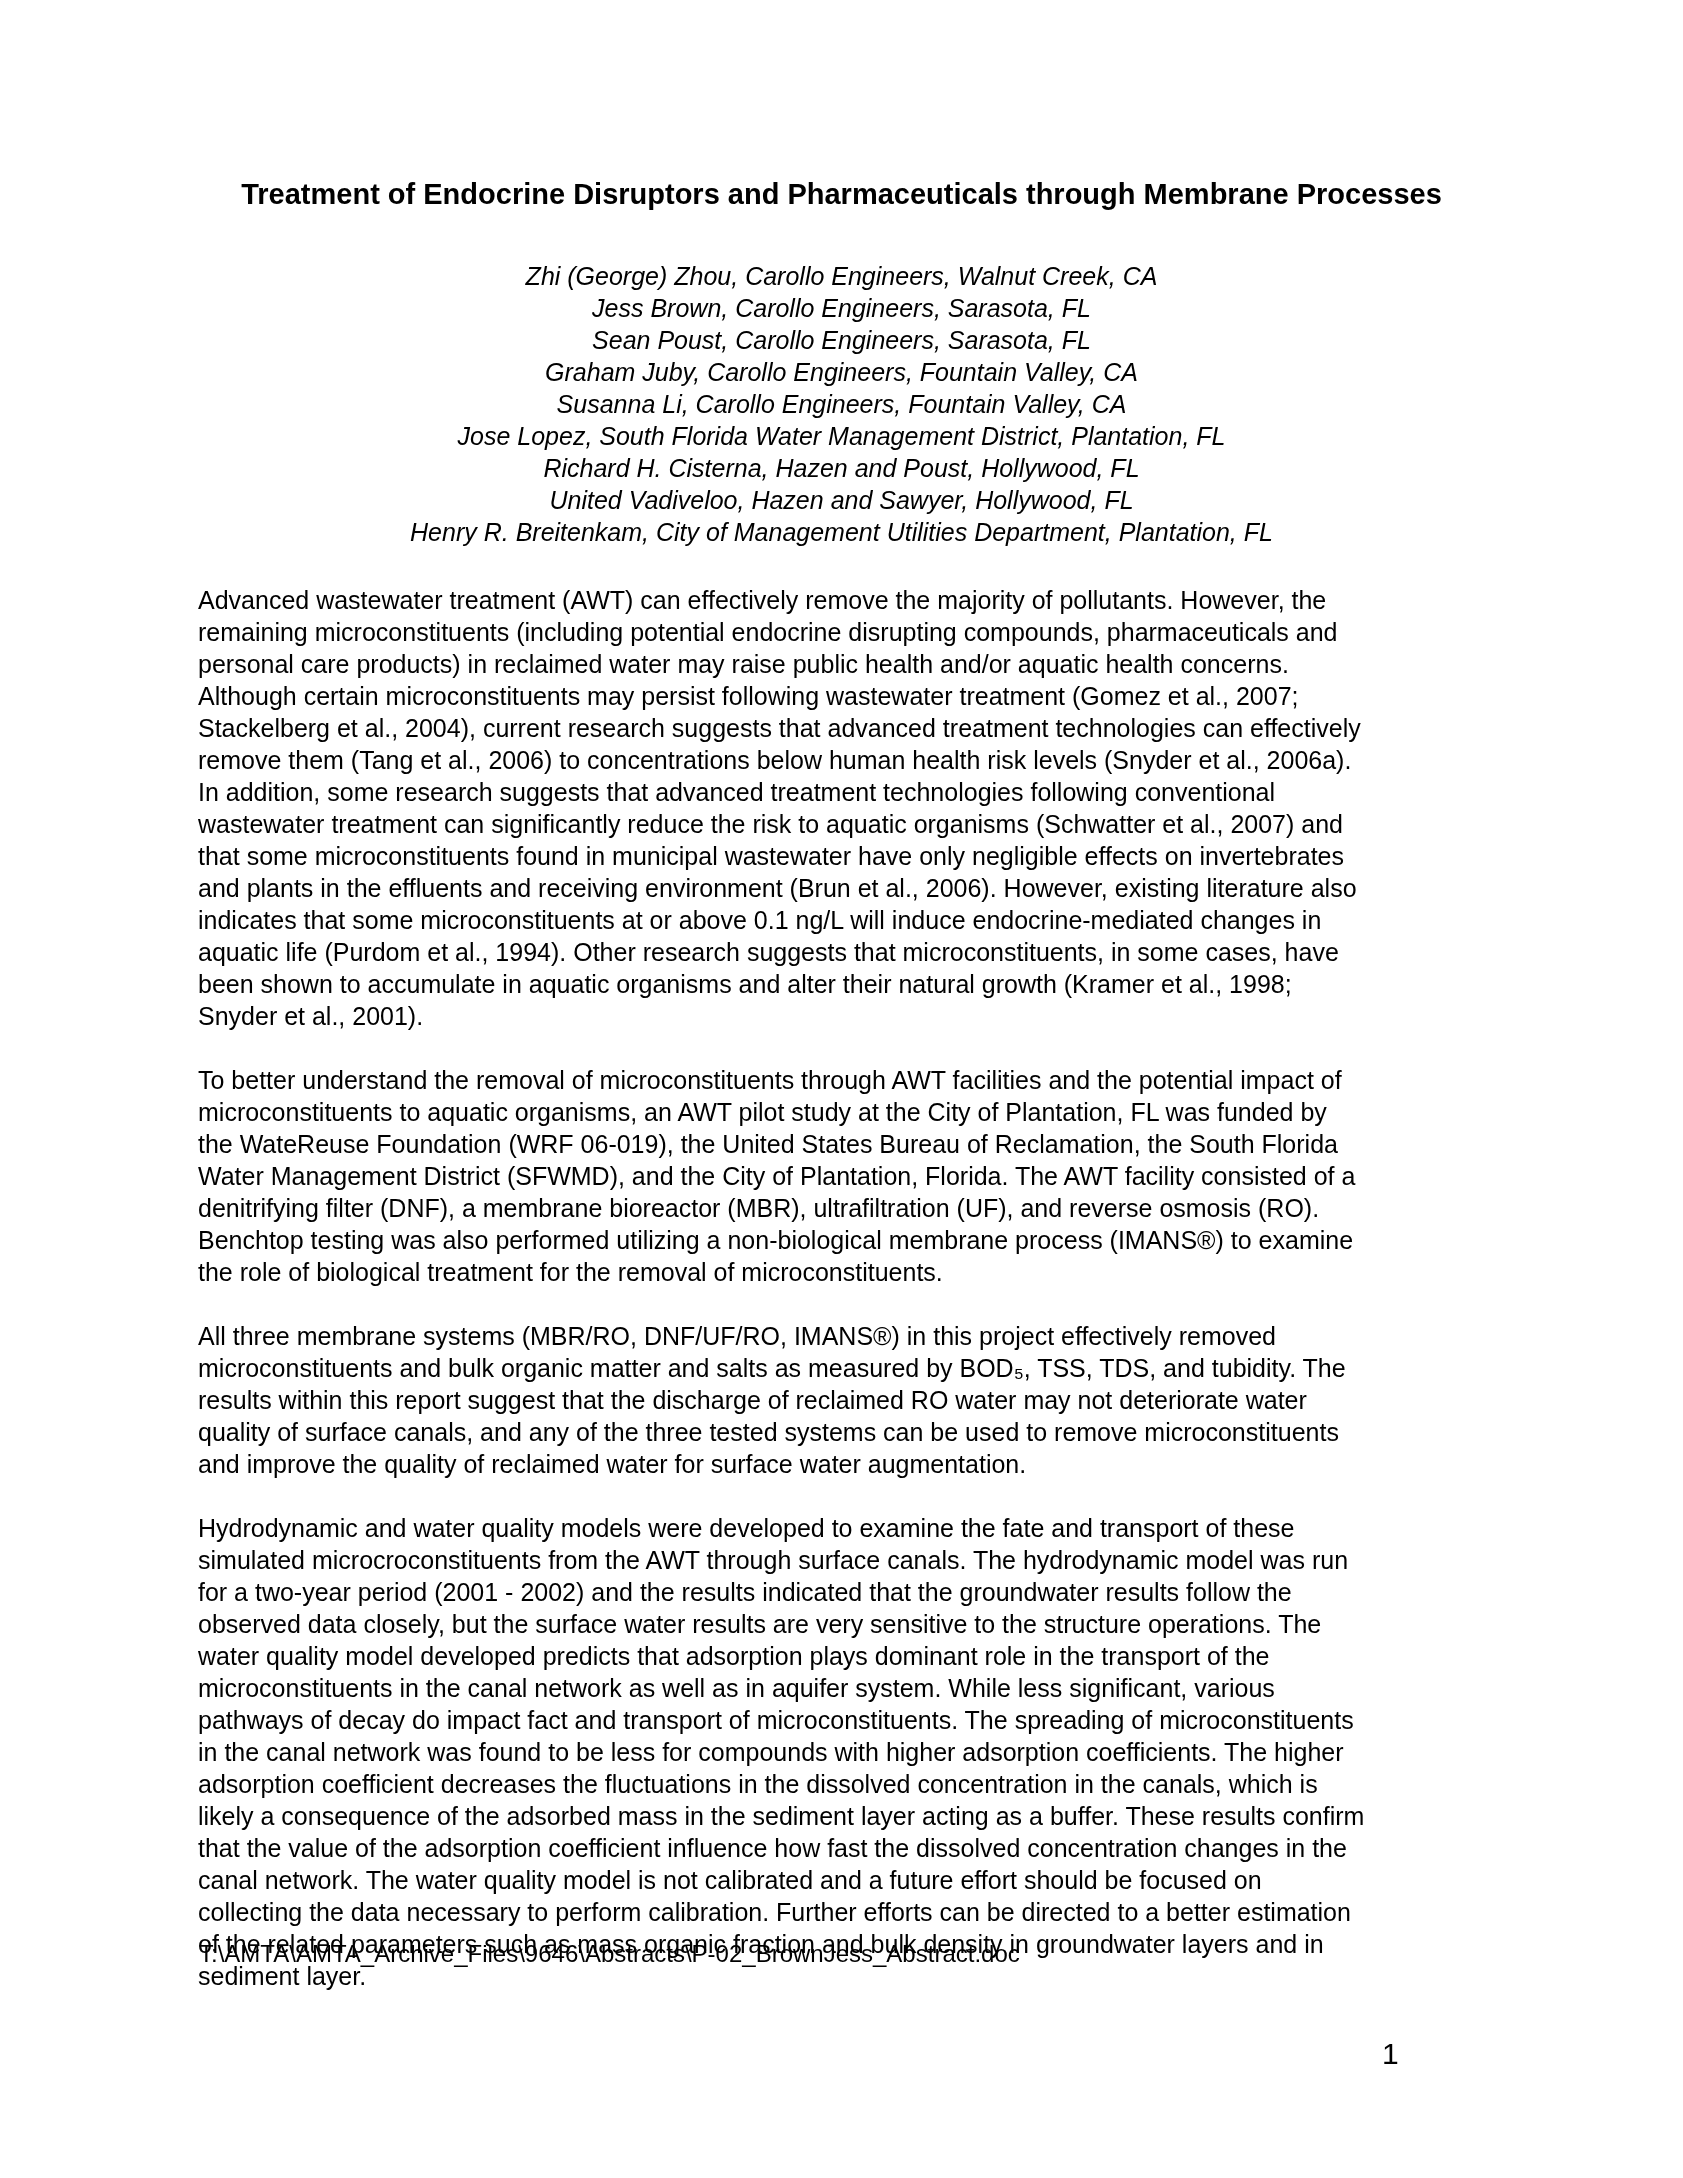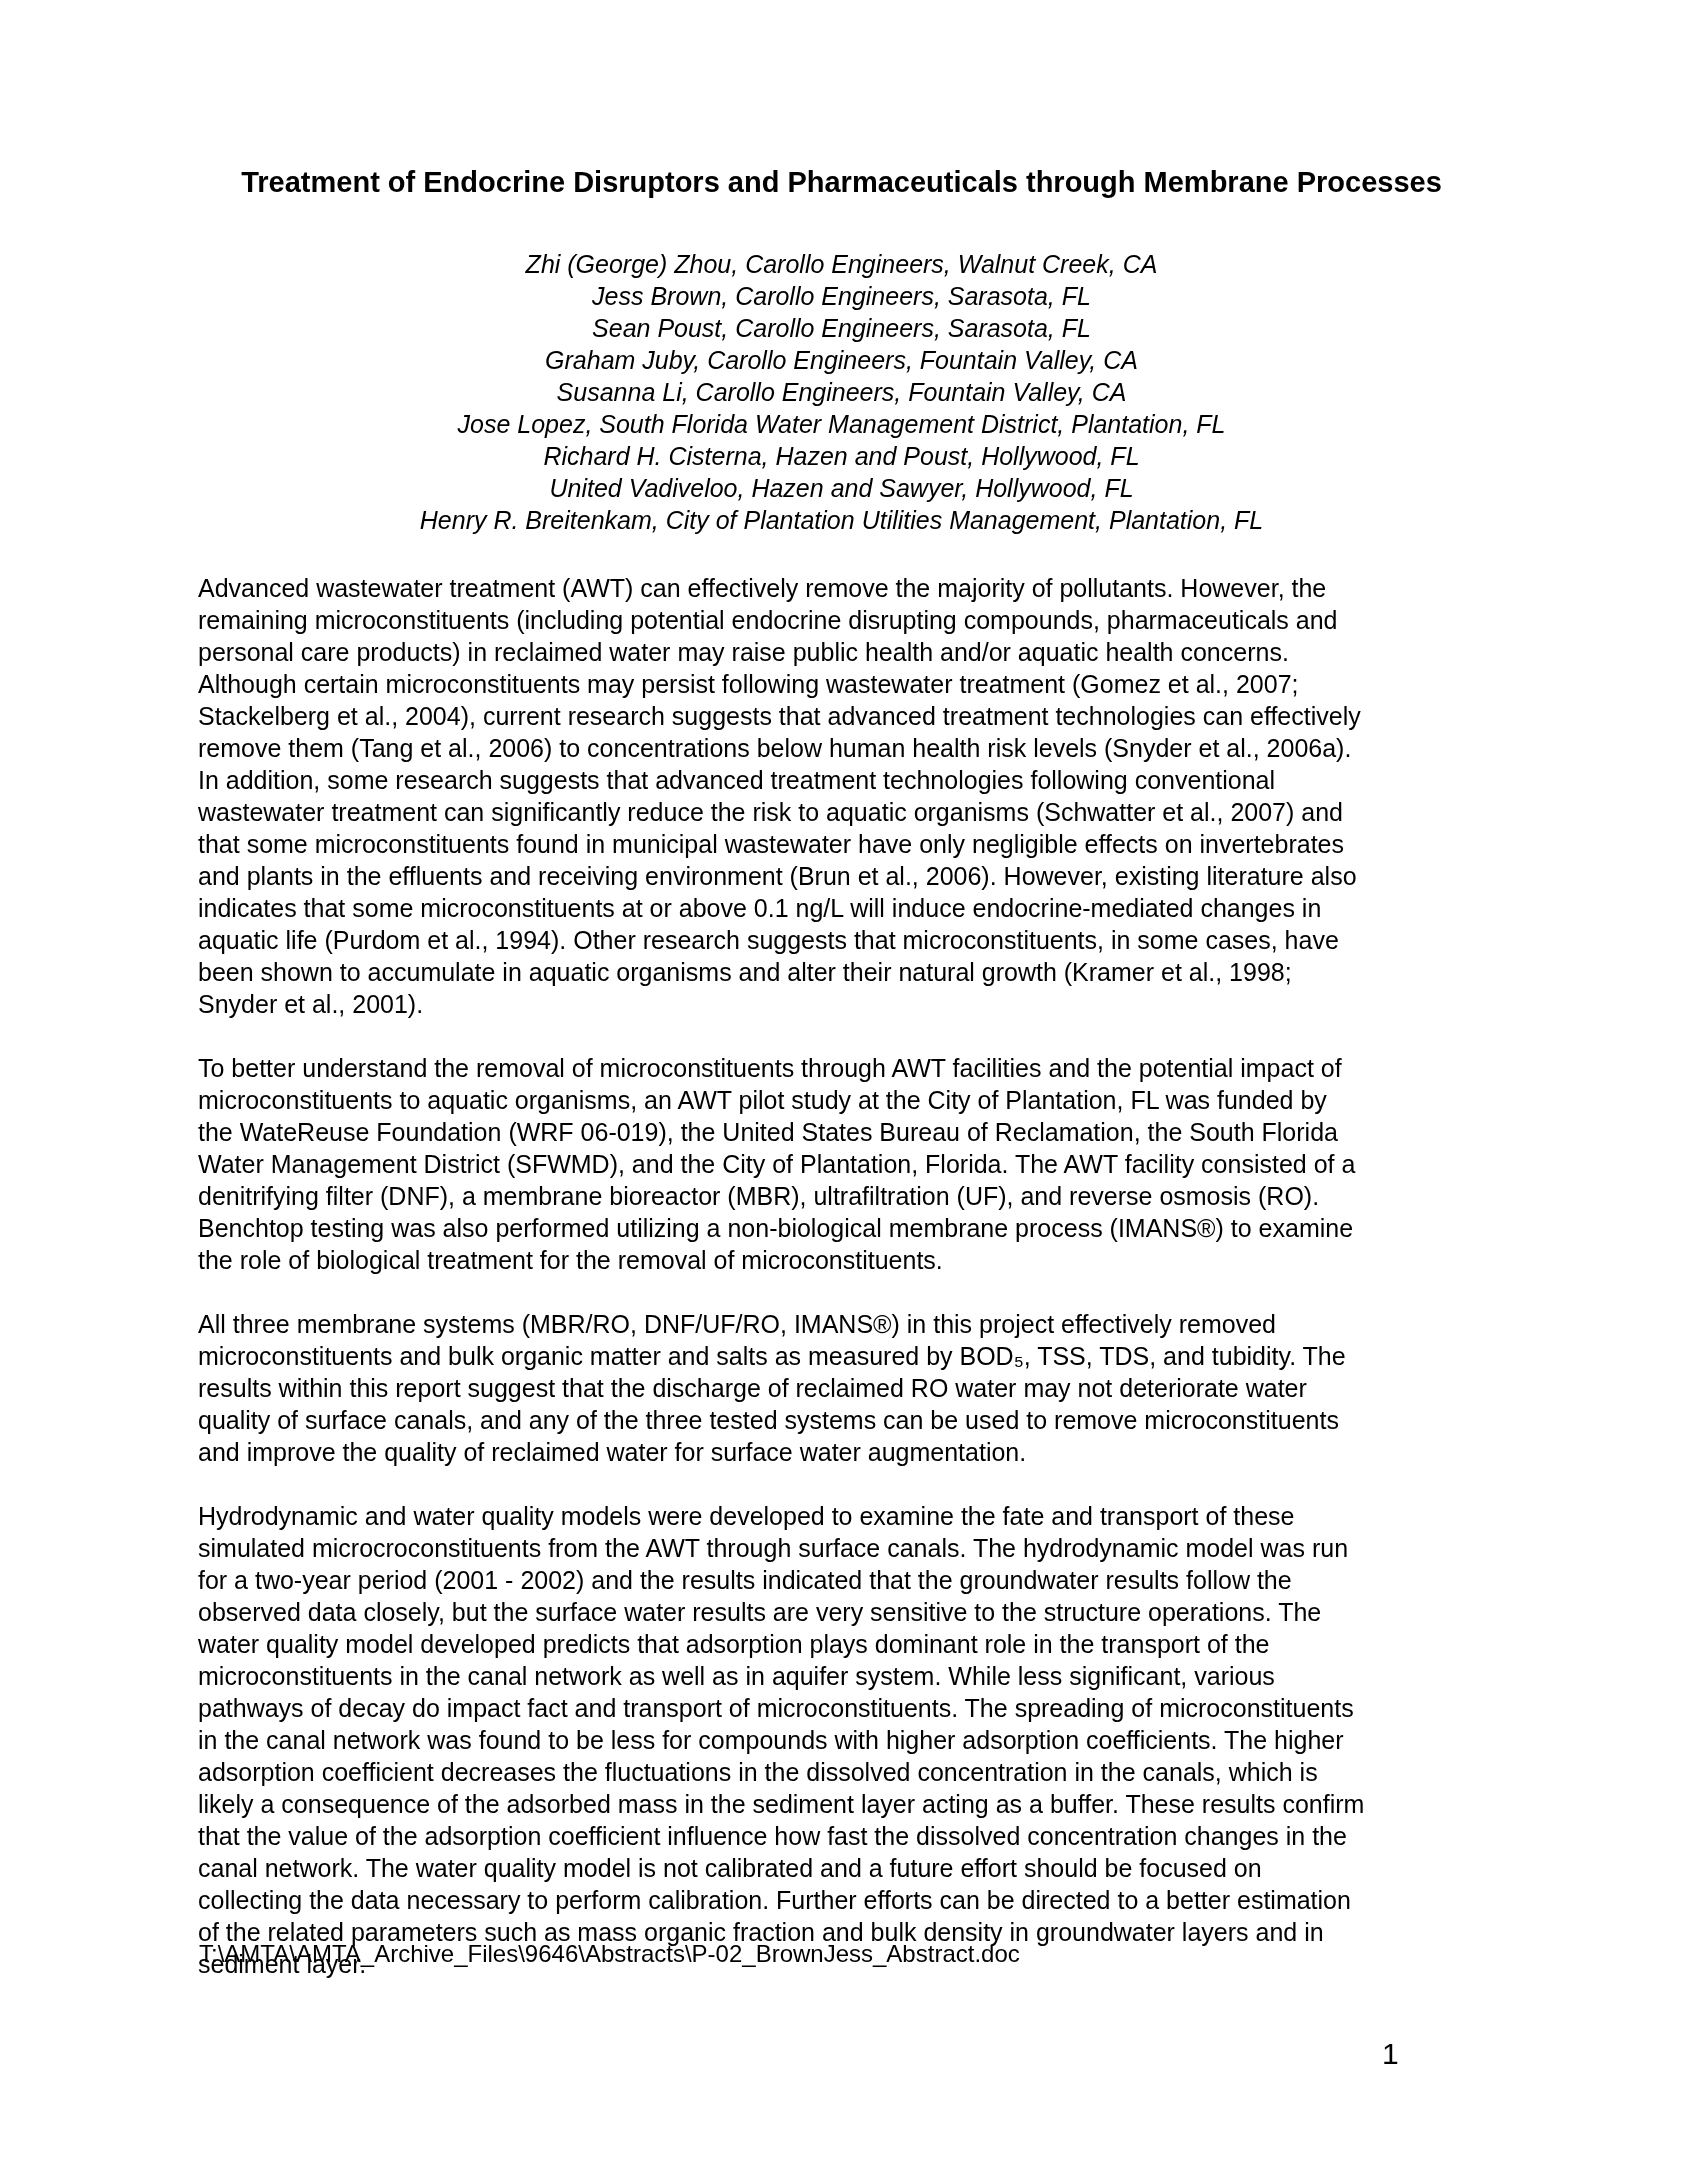--- a/index.html
+++ b/index.html
@@ -12,21 +12,21 @@
     width: 1683px;
     height: 2178px;
     background: #ffffff;
     color: #000000;
     font-family: "Liberation Sans", "DejaVu Sans", sans-serif;
     overflow: hidden;
   }
   .content {
     position: absolute;
     left: 198px;
-    top: 0;
+    top: 12px;
     width: 1287px;
   }
   .title {
     font-size: 29px;
     line-height: 36px;
     font-weight: bold;
     text-align: center;
     margin: 164px 0 0 0;
   }
   .authors {
@@ -73,21 +73,21 @@
 
     <div class="authors">
       <div class="author-line">Zhi (George) Zhou, Carollo Engineers, Walnut Creek, CA</div>
       <div class="author-line">Jess Brown, Carollo Engineers, Sarasota, FL</div>
       <div class="author-line">Sean Poust, Carollo Engineers, Sarasota, FL</div>
       <div class="author-line">Graham Juby, Carollo Engineers, Fountain Valley, CA</div>
       <div class="author-line">Susanna Li, Carollo Engineers, Fountain Valley, CA</div>
       <div class="author-line">Jose Lopez, South Florida Water Management District, Plantation, FL</div>
       <div class="author-line">Richard H. Cisterna, Hazen and Poust, Hollywood, FL</div>
       <div class="author-line">United Vadiveloo, Hazen and Sawyer, Hollywood, FL</div>
-      <div class="author-line">Henry R. Breitenkam, City of Plantation Utilities Management, Plantation, FL</div>
+      <div class="author-line">Henry R. Breitenkam, City of Management Utilities Department, Plantation, FL</div>
     </div>
 
     <p class="para first">Advanced wastewater treatment (AWT) can effectively remove the majority of pollutants. However, the
 remaining microconstituents (including potential endocrine disrupting compounds, pharmaceuticals and
 personal care products) in reclaimed water may raise public health and/or aquatic health concerns.
 Although certain microconstituents may persist following wastewater treatment (Gomez et al., 2007;
 Stackelberg et al., 2004), current research suggests that advanced treatment technologies can effectively
 remove them (Tang et al., 2006) to concentrations below human health risk levels (Snyder et al., 2006a).
 In addition, some research suggests that advanced treatment technologies following conventional
 wastewater treatment can significantly reduce the risk to aquatic organisms (Schwatter et al., 2007) and

